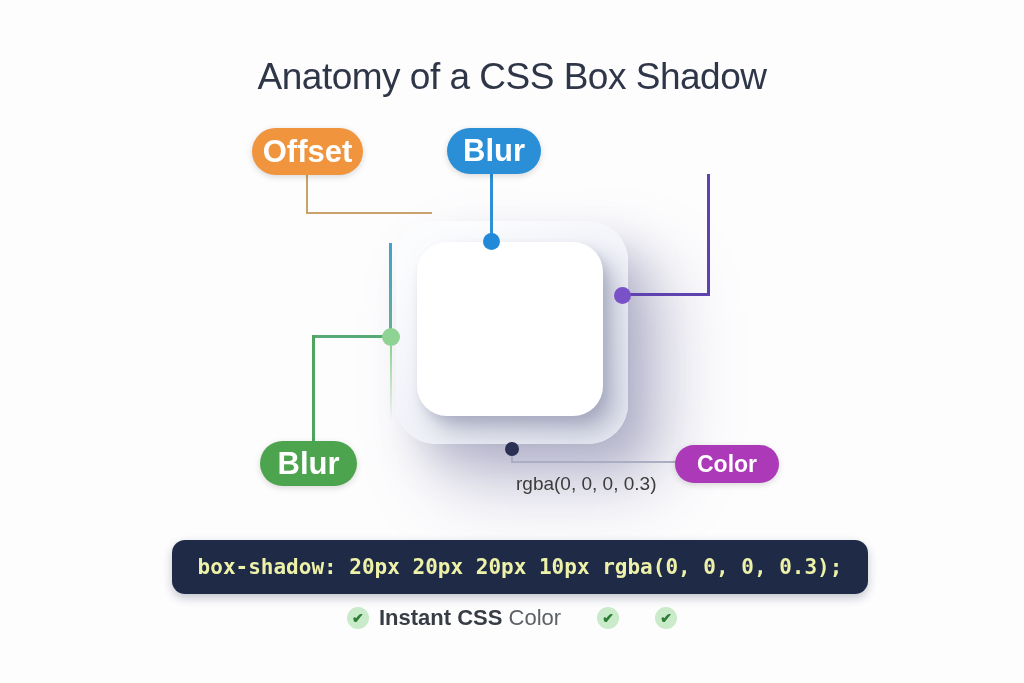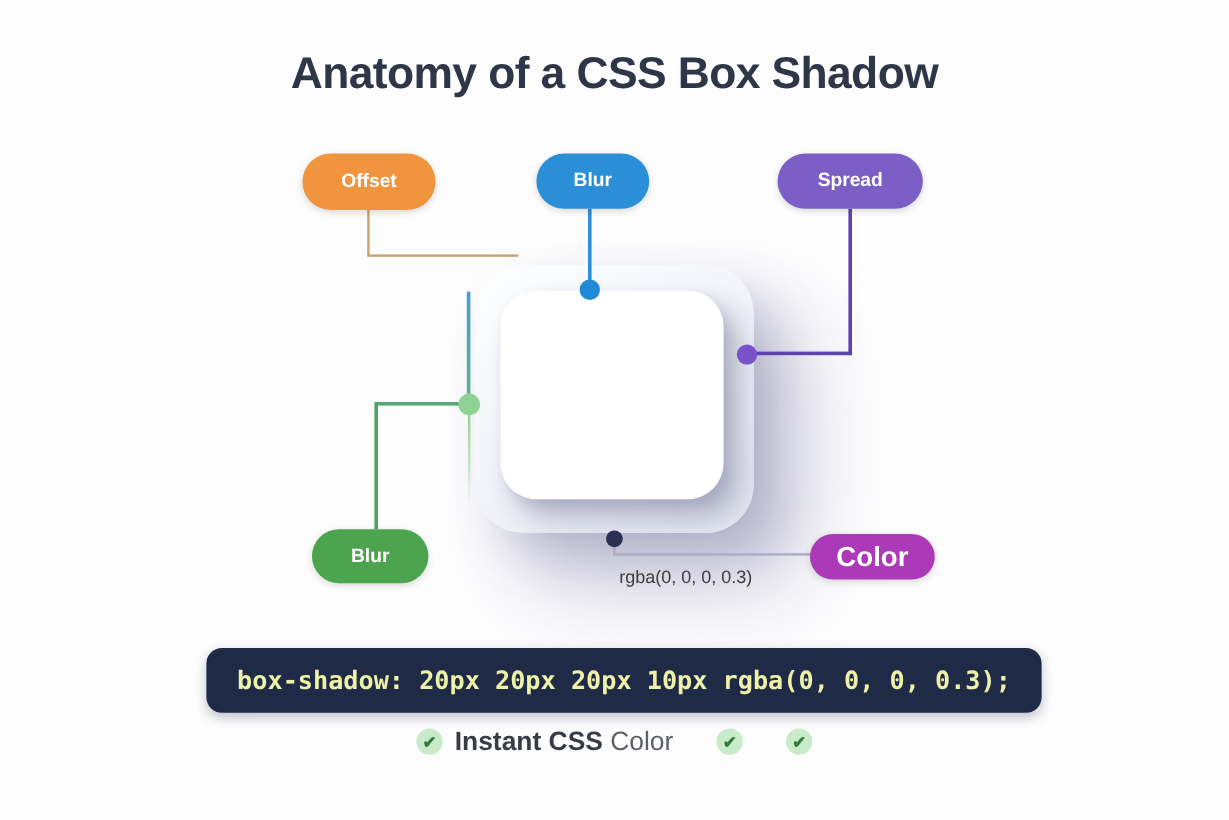--- a/index.html
+++ b/index.html
@@ -2,38 +2,38 @@
 <html><head>
 <meta charset="utf-8">
 <style>
   html,body{margin:0;padding:0;background:#fff;}
   .canvas{
     position:relative;width:1024px;height:683px;overflow:hidden;
     background:#fdfdfe;font-family:"Liberation Sans",sans-serif;
   }
   
   .title{
-    position:absolute;top:40px;left:0;right:0;text-align:center;margin:0;
-    font-size:37px;font-weight:700;color:#2f3648;letter-spacing:-.5px;
+    position:absolute;top:40px;left:0;right:0;text-align:center;margin:16px;
+    font-size:37px;font-weight:400;color:#2f3648;letter-spacing:-.5px;
   }
   
   .outer-box{
     position:absolute;left:396px;top:221px;width:232px;height:223px;border-radius:40px;
     background:linear-gradient(145deg,#fbfcfe 15%,#e9ebf4 90%);
     box-shadow:40px 42px 70px rgba(128,126,166,.42),20px 22px 36px rgba(128,126,166,.25);
   }
   .inner-box{
     position:absolute;left:417px;top:242px;width:186px;height:174px;border-radius:30px;
     background:#ffffff;
     box-shadow:14px 16px 26px rgba(124,128,158,.5),4px 6px 10px rgba(124,128,158,.22);
   }
   
   .pill{
     position:absolute;display:flex;align-items:center;justify-content:center;
-    color:#fff;font-size:16px;font-weight:600;border-radius:26px;
+    color:#fff;font-size:31px;font-weight:600;border-radius:26px;
     box-shadow:0 2px 6px rgba(0,0,0,.15);
   }
   .p-offset{left:252px;top:128px;width:111px;height:47px;}
   .p-blur-top{left:447px;top:128px;width:94px;height:46px;}
   .p-spread{left:648px;top:128px;width:121px;height:46px;}
   .p-blur-left{left:260px;top:441px;width:97px;height:45px;}
   .p-color{left:675px;top:445px;width:104px;height:38px;font-size:23px;}
   
   .line{position:absolute;}
   .l-orange-v{left:306px;top:175px;width:2px;height:38px;background:#c9a36b;}
@@ -47,21 +47,21 @@
   .l-green-v{left:312px;top:335px;width:3px;height:106px;background:#4fa55f;}
   .l-gray-v{left:511px;top:454px;width:2px;height:9px;background:#abadc2;}
   .l-gray-h{left:511px;top:461px;width:165px;height:2px;background:#abadc2;}
   
   .dot{position:absolute;border-radius:50%;}
   .d-blue{left:483px;top:233px;width:17px;height:17px;background:#2288d8;}
   .d-purple{left:614px;top:287px;width:17px;height:17px;background:#7a52c8;}
   .d-green{left:382px;top:328px;width:18px;height:18px;background:#8fd394;}
   .d-navy{left:505px;top:442px;width:14px;height:14px;background:#2b3154;}
   
-  .rgba-label{position:absolute;left:516px;top:473px;font-size:15px;color:#3c3c3c;}
+  .rgba-label{position:absolute;left:516px;top:473px;font-size:19px;color:#3c3c3c;}
   
   .code-block{
     position:absolute;left:172px;top:540px;width:696px;height:54px;border-radius:13px;
     background:#1f2a47;display:flex;align-items:center;justify-content:center;
     box-shadow:0 4px 10px rgba(20,30,60,.25);
   }
   .code-text{
     font-family:"DejaVu Sans Mono",monospace;font-size:21px;font-weight:700;
     color:#eef2a8;white-space:pre;
   }
@@ -101,21 +101,20 @@
   <div class="line l-gray-v"></div>
   <div class="line l-gray-h"></div>
 
   <div class="dot d-blue"></div>
   <div class="dot d-purple"></div>
   <div class="dot d-green"></div>
   <div class="dot d-navy"></div>
 
   <div class="pill p-offset" style="background: rgb(240, 148, 62);">Offset</div>
   <div class="pill p-blur-top" style="background: rgb(43, 143, 216);">Blur</div>
-  <div class="pill p-spread" style="background: rgb(123, 95, 198);">Spread</div>
   <div class="pill p-blur-left" style="background: rgb(77, 164, 79);">Blur</div>
   <div class="pill p-color" style="background: rgb(172, 58, 184);">Color</div>
 
   <div class="rgba-label">rgba(0, 0, 0, 0.3)</div>
 
   <div class="code-block" style="background: rgb(31, 42, 71);">
     <code class="code-text">box-shadow: 20px 20px 20px 10px rgba(0, 0, 0, 0.3);</code>
   </div>
 
   <div class="features">

